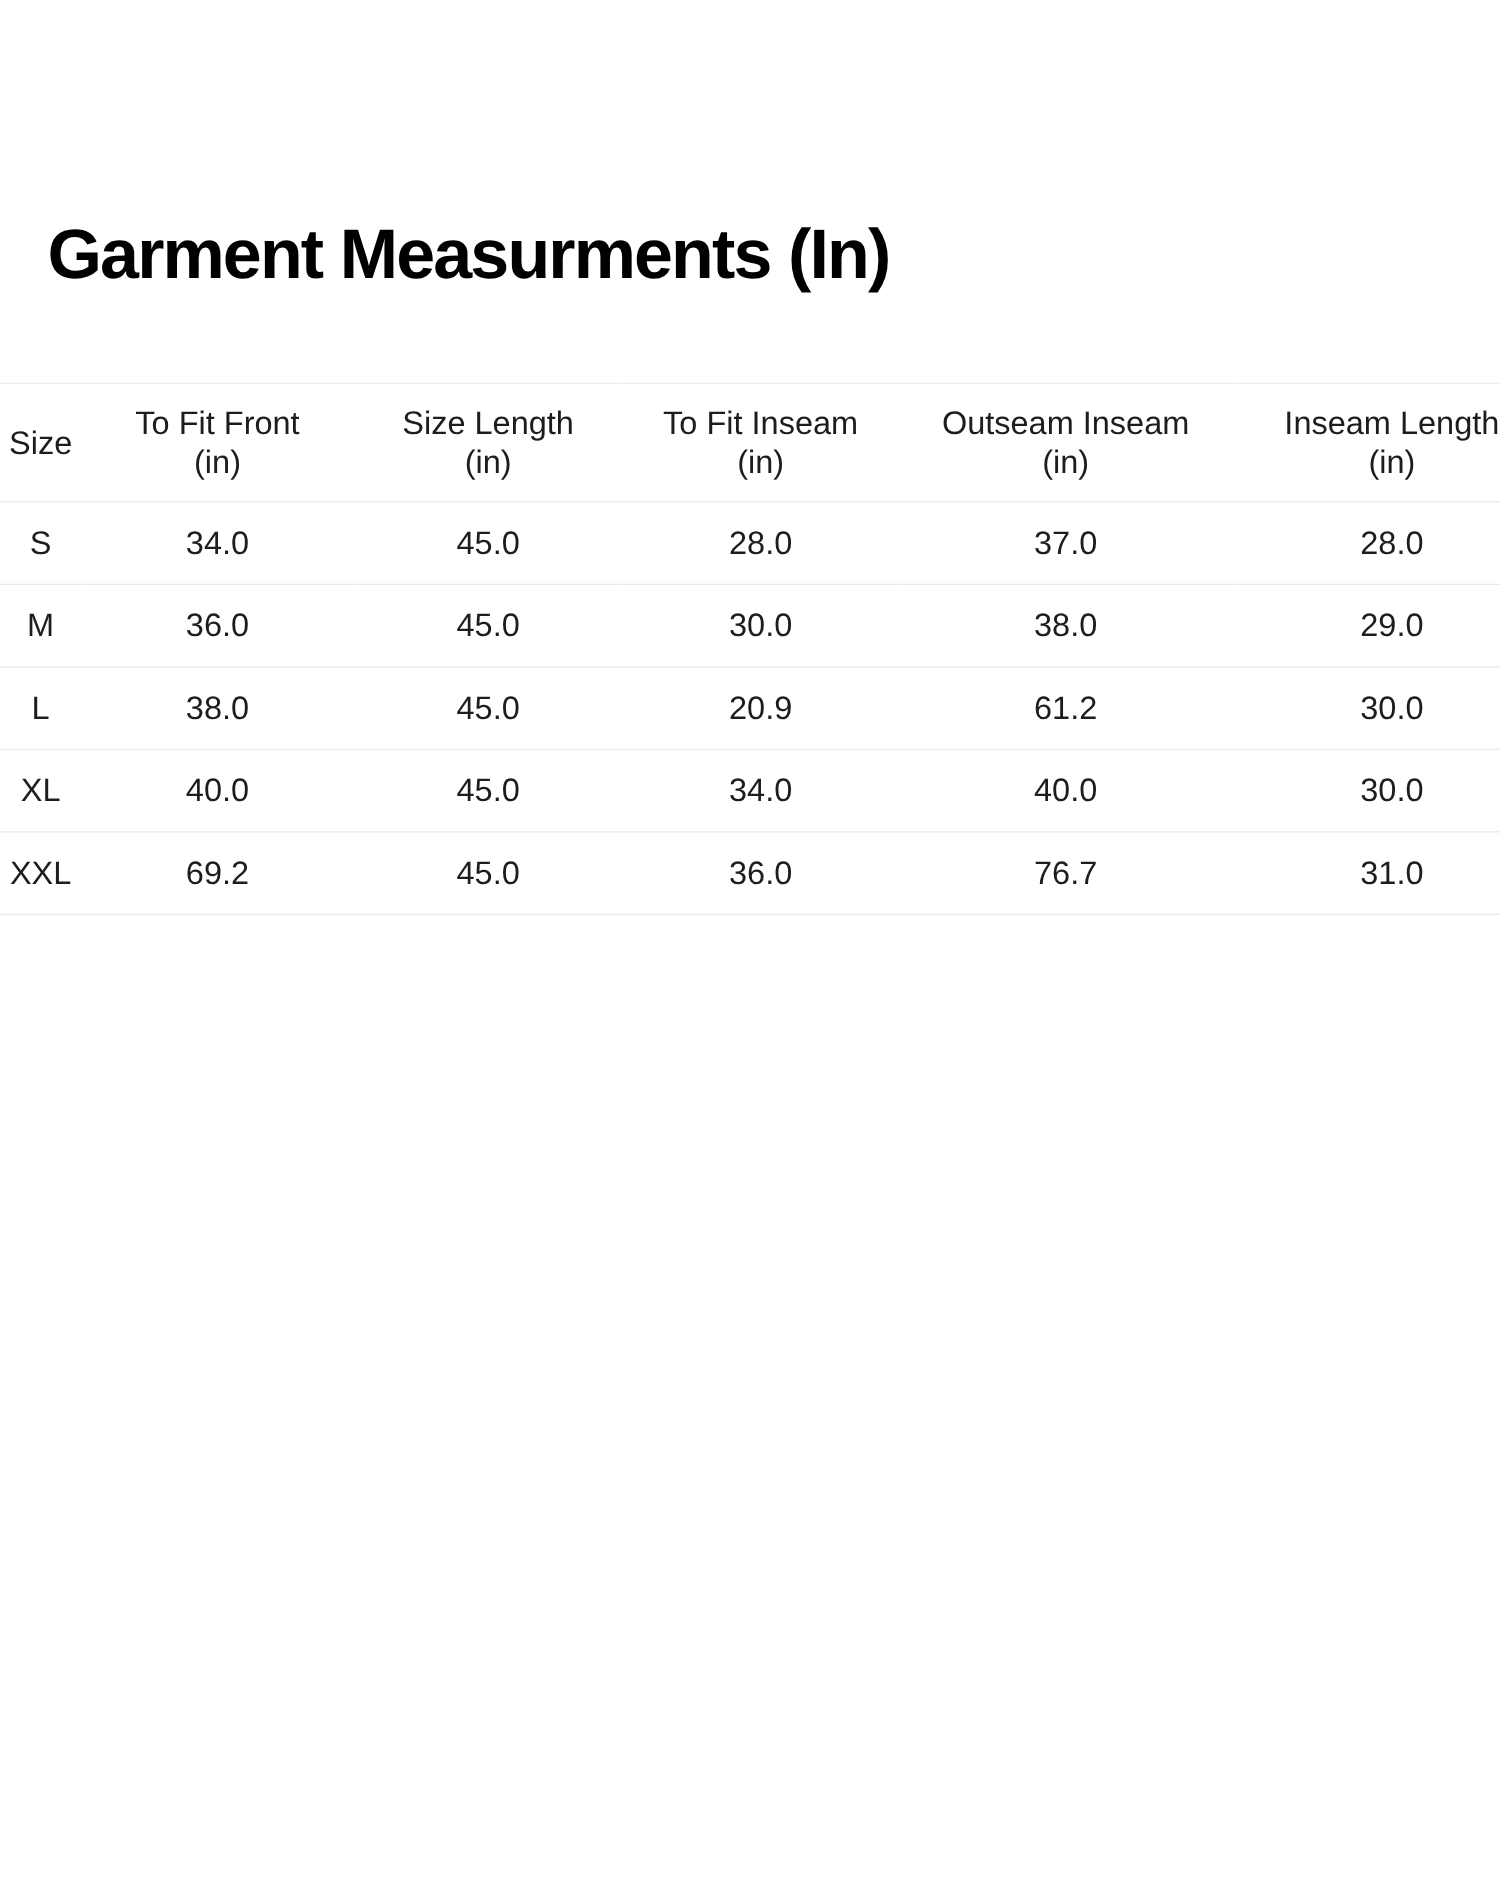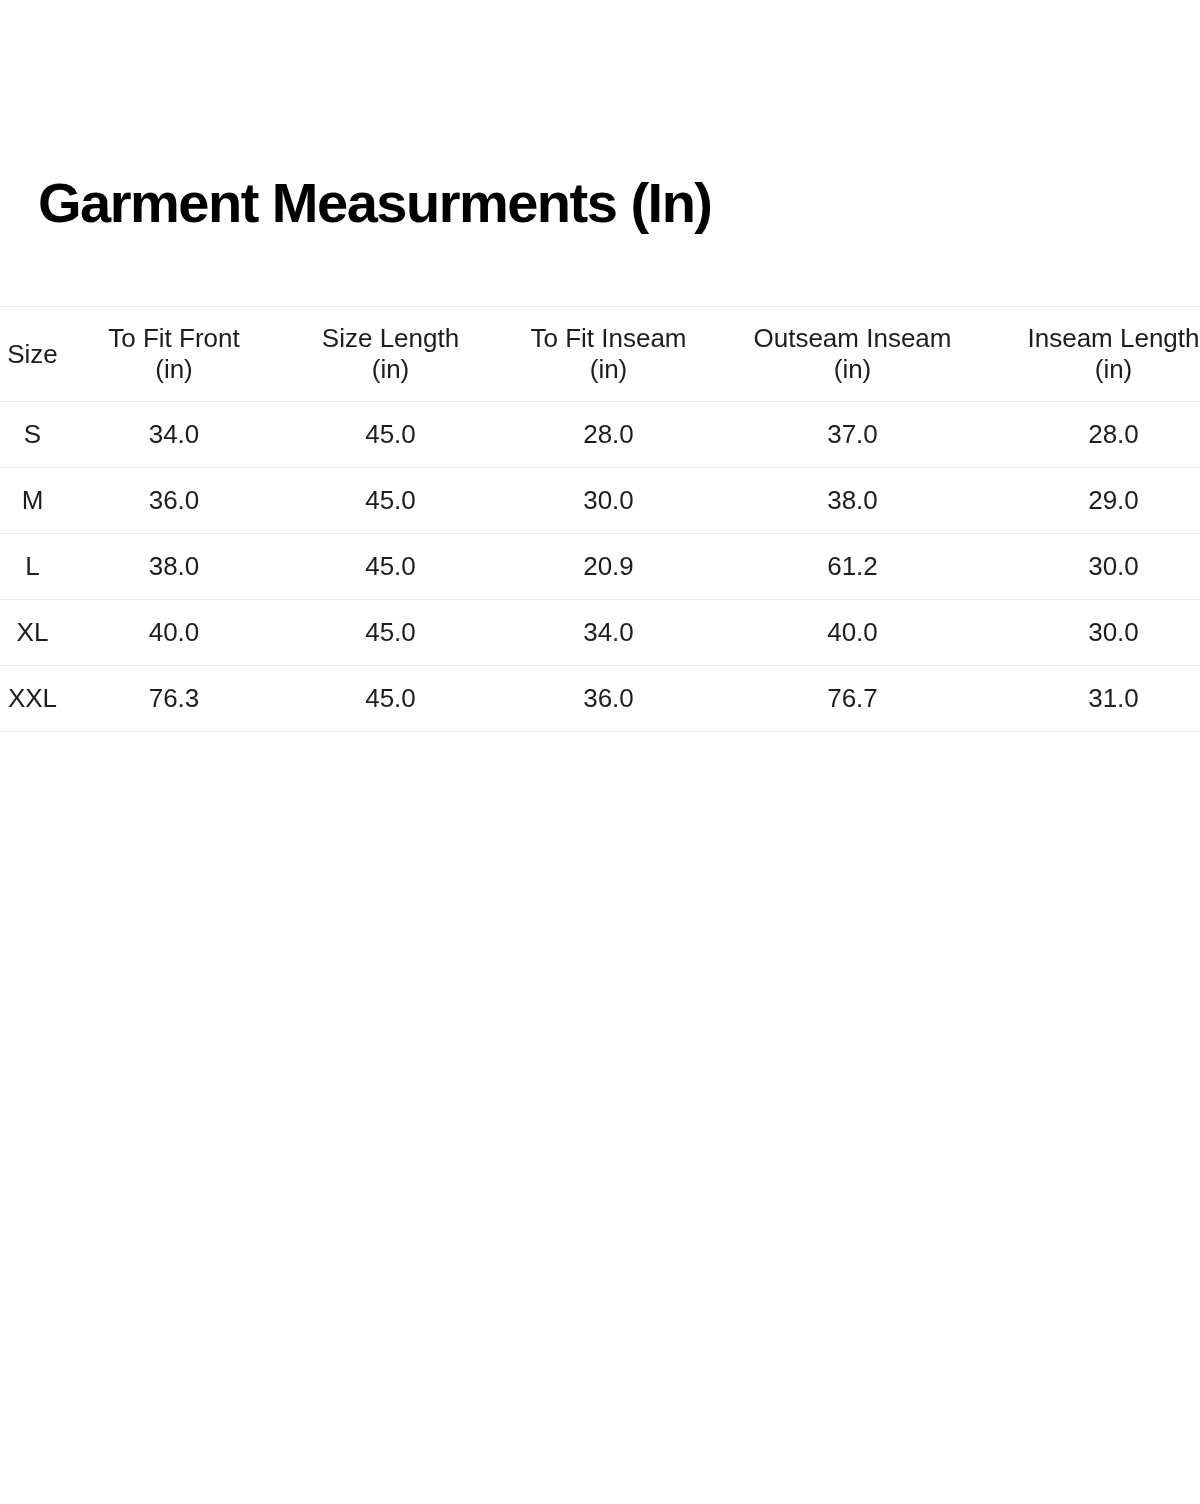--- a/index.html
+++ b/index.html
@@ -130,21 +130,21 @@
         <tr>
           <td>XL</td>
           <td>40.0</td>
           <td>45.0</td>
           <td>34.0</td>
           <td>40.0</td>
           <td>30.0</td>
         </tr>
         <tr>
           <td>XXL</td>
-          <td>76.3</td>
+          <td>69.2</td>
           <td>45.0</td>
           <td>36.0</td>
           <td>76.7</td>
           <td>31.0</td>
         </tr>
       </tbody>
     </table>
   </div>
 
 </div>

